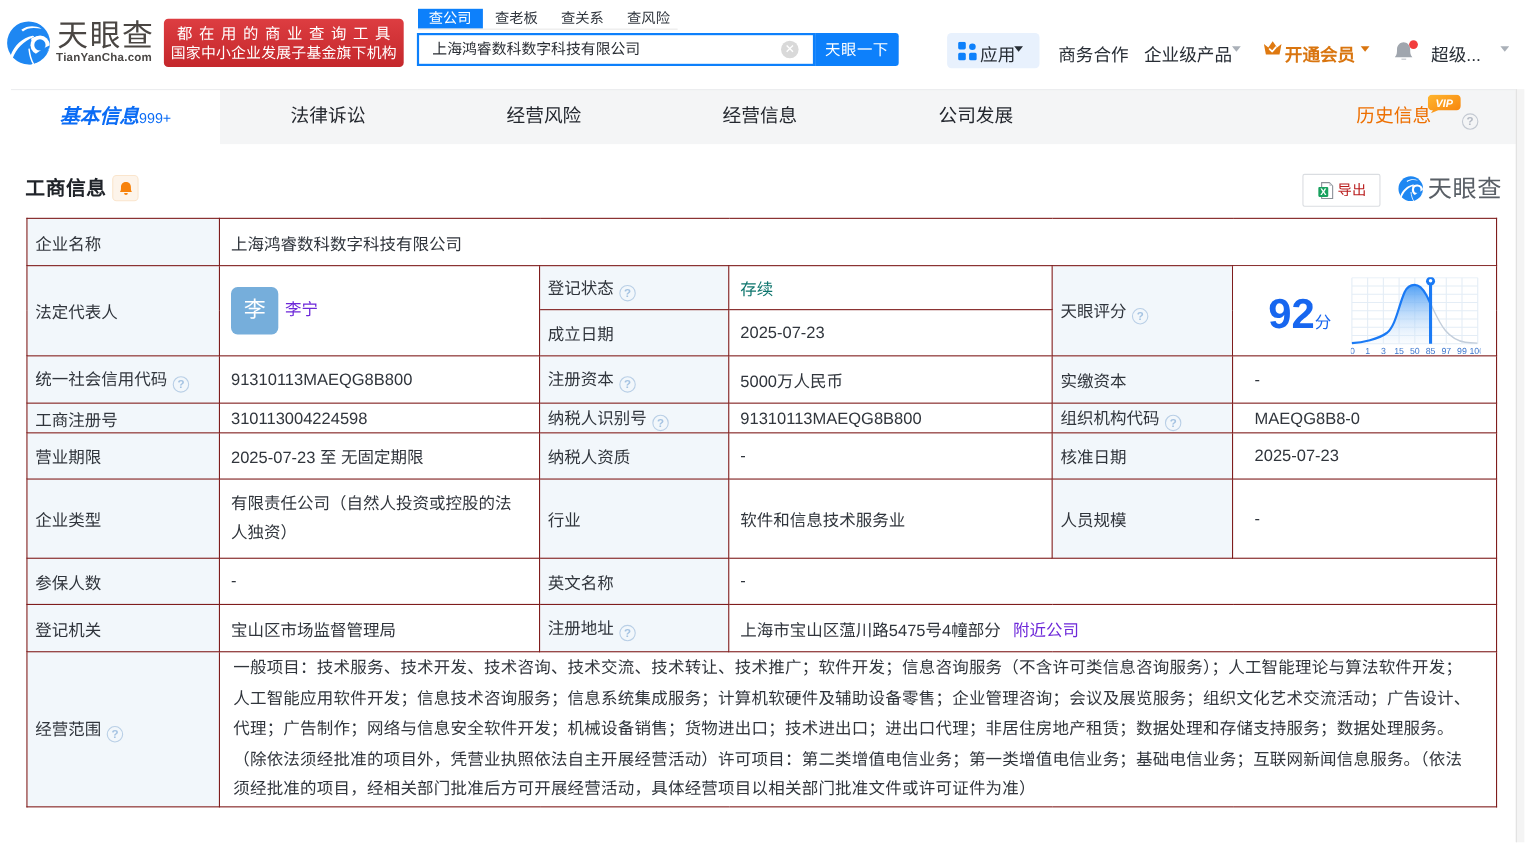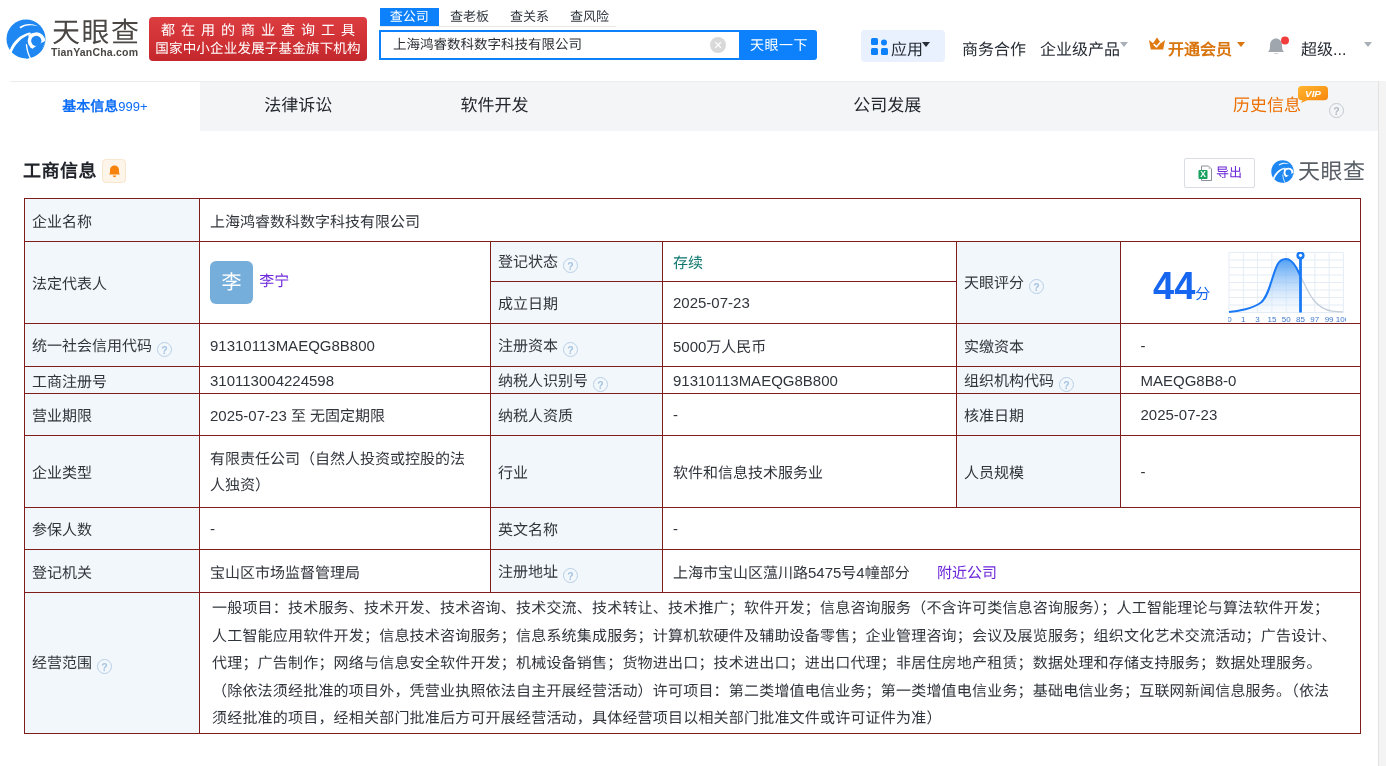--- a/index.html
+++ b/index.html
@@ -32,27 +32,27 @@
 .nav { font-size:16px; color:#272d35; top:36px; }
 .caret { width:0; height:0; border-left:4.5px solid transparent; border-right:4.5px solid transparent;
   border-top:5.5px solid #272d35; }
 .caret2 { width:0; height:0; border-left:4.5px solid transparent; border-right:4.5px solid transparent;
   border-top:5px solid #aab0b8; }
 
 #tabbar { position:absolute; left:10px; top:81px; width:1368px; height:50px; background:#f4f5f6; border-top:1px solid #ebedef; }
 .tab { position:absolute; top:0; height:50px; line-height:48px; text-align:center; width:196.3px;
   font-size:17px; color:#23272e; }
 #tab0 { left:0; background:#fff; }
-#tab0 b { color:#0b6cf5; font-weight:bold; font-size:14px; }
+#tab0 b { color:#0b6cf5; font-weight:bold; font-size:18px;font-style:italic; }
 #tab0 .cnt { color:#0b6cf5; font-size:13px; font-weight:normal; margin-left:0; }
 
 #secttl { left:23px; top:161px; font-size:18px; line-height:21px; font-weight:bold; color:#20242a; letter-spacing:0.5px;}
 #bellbtn { left:102px; top:159px; width:24px; height:24px; background:#fdf4ea; border:1px solid #fae5cd; border-radius:4px; }
 #exportbtn { left:1184px; top:158px; width:71px; height:30px; border:1px solid #dadde1; border-radius:2px; background:#fff; }
-#exporttxt { left:1216px; top:165px; font-size:13px; line-height:15px; color:#6d28d9; }
+#exporttxt { left:1216px; top:165px; font-size:13px; line-height:15px; color:#b91c1c; }
 #wmtxt { left:1298px; top:160px; font-size:22px; line-height:23px; font-weight:500; color:#595f66; letter-spacing:0.5px; }
 
 #tbl { position:absolute; left:24px; top:198px; border-collapse:collapse; table-layout:fixed; }
 #tbl td { border:1px solid #7f1d1d; font-size:15px; color:#30353c; padding:0 10px;
   vertical-align:middle; overflow:hidden; }
 #tbl td.lb { background:#f2f7fb; padding:0 6px 0 7px; }
 #tbl td.v { background:#fff; }
 .qm { display:inline-block; width:15px; height:15px; border-radius:50%; border:1px solid #b9cfe6;
   color:#a5c3e2; font-size:10.5px; text-align:center; line-height:14px; vertical-align:-3px; margin-left:5px; font-weight:bold;}
 a.lnk { color:#6d28d9; text-decoration:none; }
@@ -115,21 +115,22 @@
       <circle cx="19" cy="4.5" r="4" fill="#f23d3d"></circle>
     </svg>
     <div class="abs caret" style="left:1237px; top:41.5px; border-top-color:#d9750f;"></div>
     <div class="abs nav" style="left:1301px;">超级...</div>
     <div class="abs caret2" style="left:1364px; top:42px;"></div>
   </div>
 
   <div id="tabbar">
     <div class="tab" id="tab0" style="left:0;width:190px;"><b>基本信息</b><span class="cnt">999+</span></div>
     <div class="tab" style="left:190px">法律诉讼</div>
-    <div class="tab" style="left:386.3px">软件开发</div>
+    <div class="tab" style="left:386.3px">经营风险</div>
+    <div class="tab" style="left:582.7px">经营信息</div>
     <div class="tab" style="left:779px">公司发展</div>
     <div class="abs" style="left:1223px; top:0; height:50px; line-height:48px; font-size:17px; color:#ed6f00;">历史信息</div>
     <span class="qm abs" style="left:1319px; top:21px; margin-left:0; border-color:#c3c9d2; color:#b4bac4;">?</span>
     <svg class="abs" style="left:1288px; top:4px;" width="30" height="17" viewBox="0 0 32 18">
       <defs>
           <linearGradient id="vipg" x1="0" y1="0" x2="1" y2="1">
         <stop offset="0" stop-color="#ffb62e"></stop>
             <stop offset="1" stop-color="#f7820c"></stop>
           </linearGradient>
         </defs>
@@ -169,21 +170,21 @@
           <td class="lb">企业名称</td>
           <td class="v" colspan="5">上海鸿睿数科数字科技有限公司</td>
         </tr>
     <tr style="height:40px">
       <td class="lb" rowspan="2">法定代表人</td>
       <td class="v" rowspan="2"><span id="avatar">李</span> <a class="lnk" style="margin-left:2px">李宁</a></td>
       <td class="lb">登记状态<span class="qm">?</span></td>
           <td class="v green">存续</td>
       <td class="lb" rowspan="2">天眼评分<span class="qm">?</span></td>
       <td class="v" rowspan="2" id="scorecell" style="padding:0; position:relative;">
-        <div style="position:absolute; left:32px; top:30px; line-height:28px;"><span id="score83b">44</span><span style="color:#1766ef;font-size:15px;">分</span></div>
+        <div style="position:absolute; left:32px; top:30px; line-height:28px;"><span id="score83b">92</span><span style="color:#1766ef;font-size:15px;">分</span></div>
         <svg style="position:absolute; right:14px; top:10px;" width="118" height="72" viewBox="0 0 118 72">
           <defs>
             <linearGradient id="bg1" x1="0" y1="0" x2="0" y2="1">
               <stop offset="0" stop-color="#469af4" stop-opacity="0.95"></stop>
               <stop offset="1" stop-color="#eaf3fc" stop-opacity="0.25"></stop>
             </linearGradient>
             <clipPath id="clipL">
                   <rect x="0" y="-5" width="72.5" height="70"></rect>
                 </clipPath>
           </defs>
@@ -252,21 +253,21 @@
     <tr style="height:42px">
           <td class="lb">参保人数</td>
           <td class="v">-</td>
       <td class="lb">英文名称</td>
           <td class="v" colspan="3">-</td>
         </tr>
     <tr style="height:43px">
           <td class="lb">登记机关</td>
           <td class="v">宝山区市场监督管理局</td>
       <td class="lb">注册地址<span class="qm">?</span></td>
-          <td class="v" colspan="3">上海市宝山区蕰川路5475号4幢部分 <a class="lnk" style="margin-left:23px">附近公司</a></td>
+          <td class="v" colspan="3">上海市宝山区蕰川路5475号4幢部分 <a class="lnk" style="margin-left:7px">附近公司</a></td>
         </tr>
     <tr>
           <td class="lb">经营范围<span class="qm">?</span></td>
       <td class="v" colspan="5" style="line-height:27.5px; padding:1px 18px 1px 12px; letter-spacing:0.2px;">一般项目：技术服务、技术开发、技术咨询、技术交流、技术转让、技术推广；软件开发；信息咨询服务（不含许可类信息咨询服务）；人工智能理论与算法软件开发；人工智能应用软件开发；信息技术咨询服务；信息系统集成服务；计算机软硬件及辅助设备零售；企业管理咨询；会议及展览服务；组织文化艺术交流活动；广告设计、代理；广告制作；网络与信息安全软件开发；机械设备销售；货物进出口；技术进出口；进出口代理；非居住房地产租赁；数据处理和存储支持服务；数据处理服务。（除依法须经批准的项目外，凭营业执照依法自主开展经营活动）许可项目：第二类增值电信业务；第一类增值电信业务；基础电信业务；互联网新闻信息服务。（依法须经批准的项目，经相关部门批准后方可开展经营活动，具体经营项目以相关部门批准文件或许可证件为准）</td>
         </tr>
   </tbody>
     </table>
   <div id="sbar"></div>
 </div>
 

